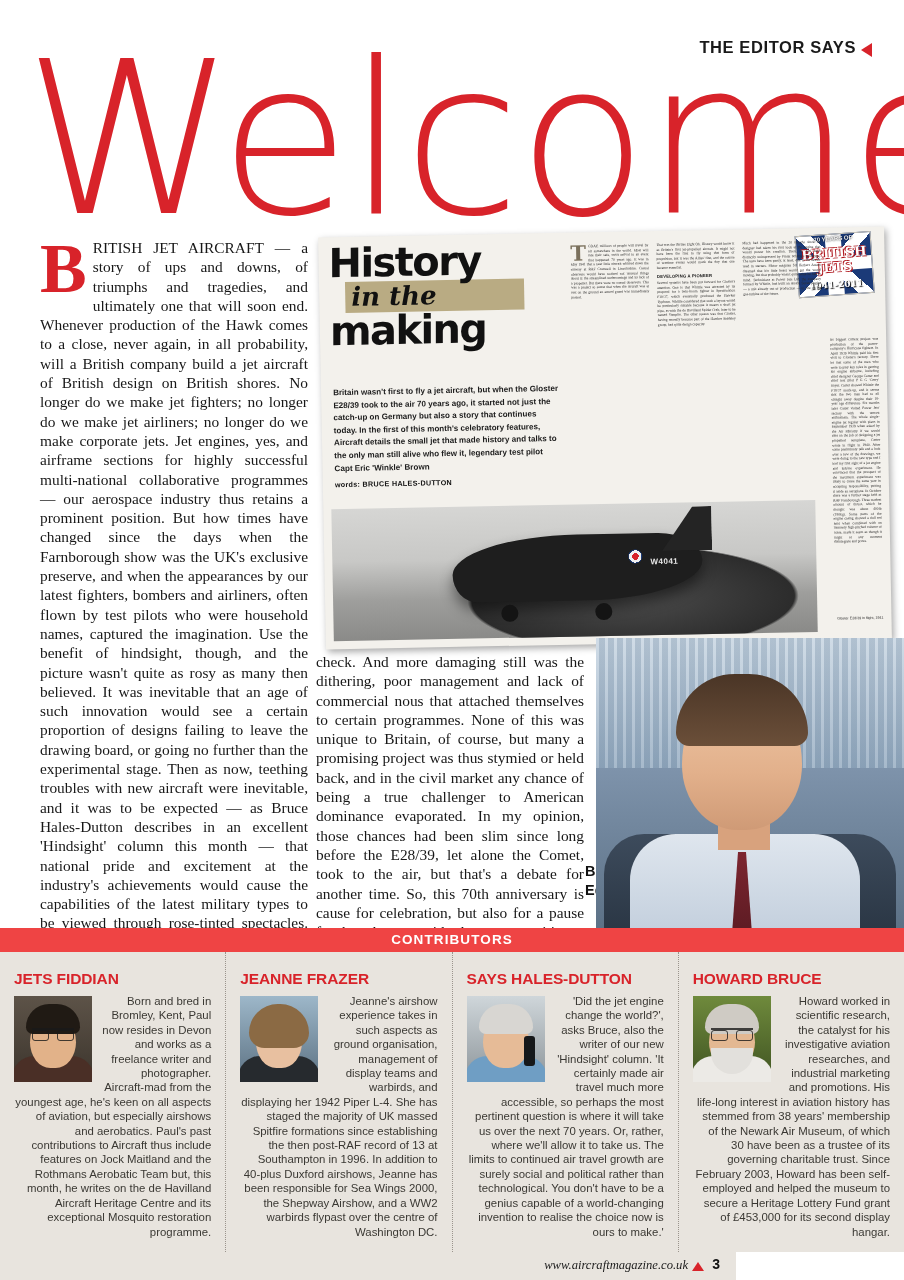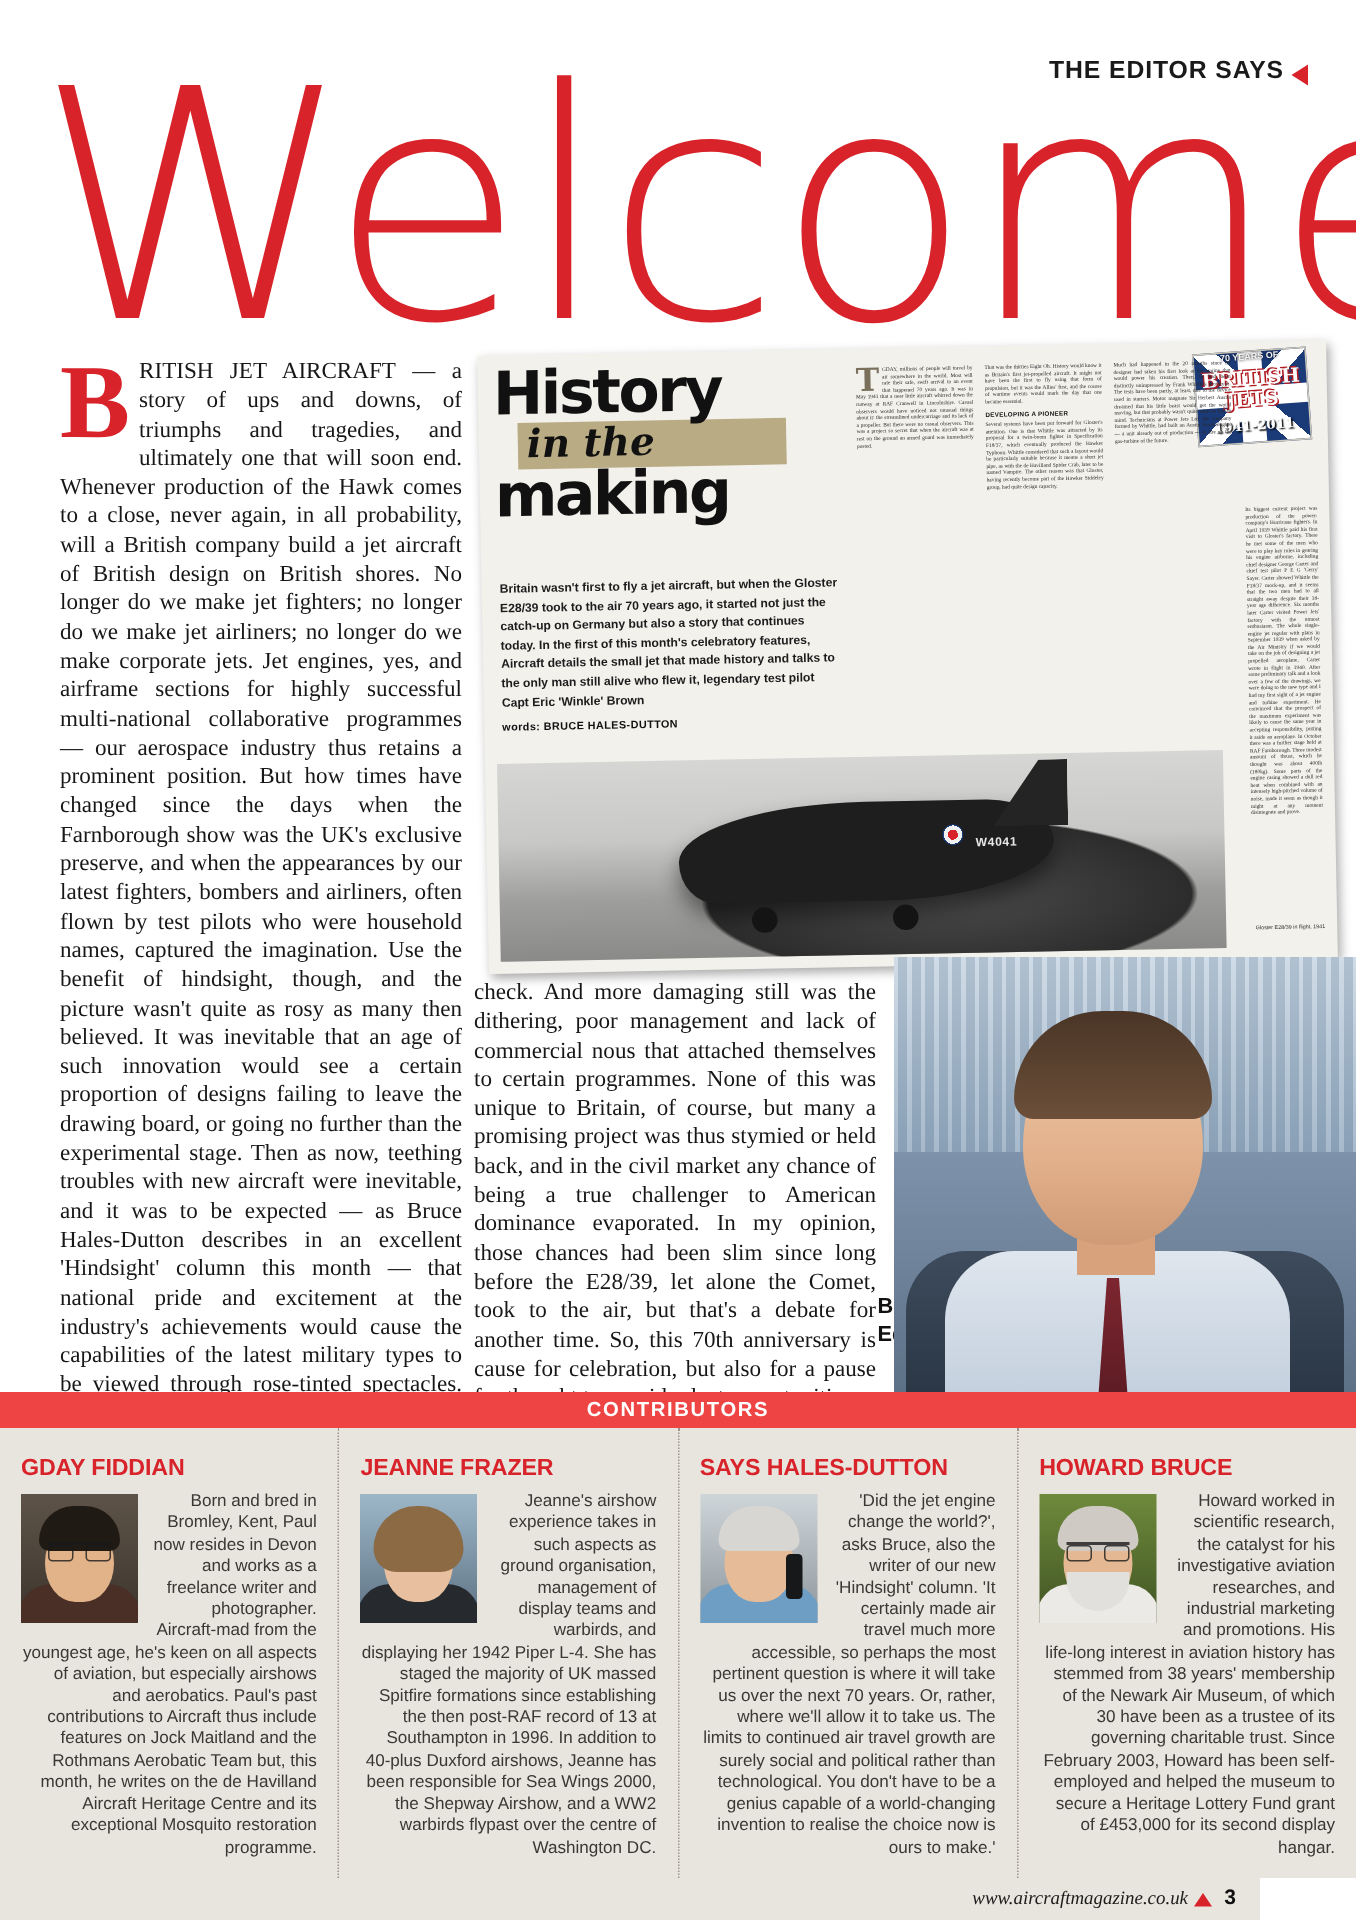--- a/index.html
+++ b/index.html
@@ -429,21 +429,21 @@
   #photo-howard .cp-beard {
     position: absolute; left: 50%; top: 52px; transform: translateX(-50%);
     width: 42px; height: 26px; border-radius: 0 0 21px 21px; background: #e2e0dc;
   }
   #photo-howard .cp-body { background: #eceae6; }
 
   
   #footer {
     position: absolute;
     left: 0; top: 1252px;
-    width: 840px; height: 28px;
+    width: 736px; height: 28px;
     background: #e8e4de;
   }
   #footer .url {
     position: absolute; right: 48px; top: 6px;
     font-family: "Liberation Serif", serif;
     font-style: italic;
     font-size: 12.6px;
     color: #1b1b1b;
   }
   #footer .foot-arrow {
@@ -543,21 +543,21 @@
     <div class="hair"></div>
   </div>
 
   <div id="contrib-bar">
     <div class="label">CONTRIBUTORS</div>
   </div>
 
   <div id="contrib-panel">
 
     <div class="contrib">
-      <div class="contrib-name">GDAY FIDDIAN</div>
+      <div class="contrib-name">JETS FIDDIAN</div>
       <div class="contrib-body">
         <div class="contrib-photo" id="photo-paul">
           <div class="cp-body"></div>
           <div class="cp-face"></div>
           <div class="cp-hair"></div>
           <div class="cp-glasses"></div>
         </div>
         <span>Born and bred in Bromley, Kent, Paul now resides in Devon and works as a freelance writer and photographer. Aircraft-mad from the youngest age, he's keen on all aspects of aviation, but especially airshows and aerobatics. Paul's past contributions to Aircraft thus include features on Jock Maitland and the Rothmans Aerobatic Team but, this month, he writes on the de Havilland Aircraft Heritage Centre and its exceptional Mosquito restoration programme.</span>
       </div>
     </div>

